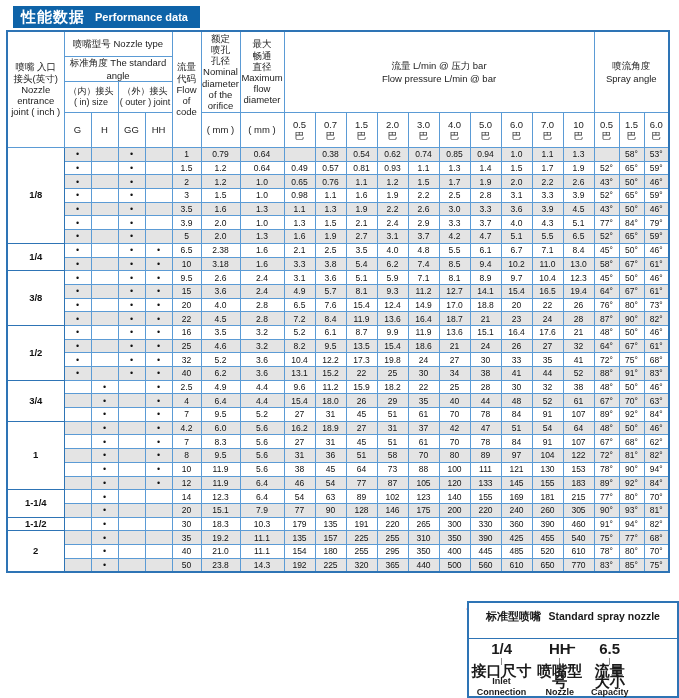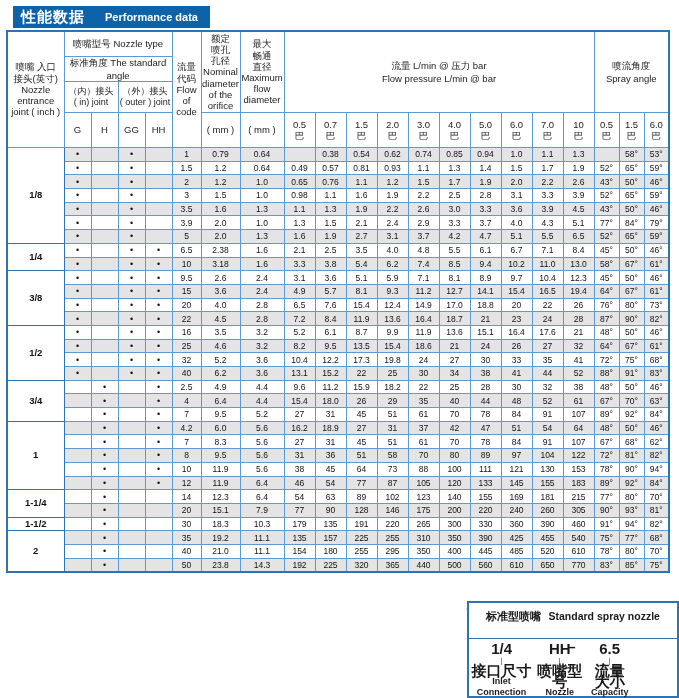--- a/index.html
+++ b/index.html
@@ -5,21 +5,21 @@
   html,body{margin:0;padding:0;}
   body{
     width:679px;height:698px;position:relative;background:#ffffff;
     font-family:"Liberation Sans","DejaVu Sans",sans-serif;color:#1a1a1a;
     overflow:hidden;
   }
   
   .title-bar{
     position:absolute;left:13px;top:6px;height:22px;
     background:#0e63a8;color:#ffffff;display:inline-flex;align-items:center;
-    padding:0 12px 0 8px;gap:20px;white-space:nowrap;
+    padding:0 12px 0 8px;gap:10px;white-space:nowrap;
   }
   .title-bar .zh{font-size:15px;font-weight:bold;letter-spacing:1px;}
   .title-bar .en{font-size:11px;font-weight:bold;}
   
   table.perf{
     position:absolute;left:6px;top:30px;
     border-collapse:collapse;table-layout:fixed;
     border:2px solid #2e74b5;
   }
   table.perf th,table.perf td{
@@ -134,21 +134,21 @@
       <th colspan="10" rowspan="3">流量 L/min @ 压力 bar
 Flow pressure L/min @ bar</th>
       <th colspan="3" rowspan="3">喷流角度
 Spray angle</th>
     </tr>
     <tr class="h2">
       <th colspan="4">标准角度 The standard angle</th>
     </tr>
     <tr class="h3">
       <th colspan="2">（内）接头
-( in) joint</th>
+( in) size</th>
       <th colspan="2">（外）接头
 ( outer ) joint</th>
     </tr>
     <tr class="h4">
       <th class="joint-letter">G</th>
       <th class="joint-letter">H</th>
       <th class="joint-letter">GG</th>
       <th class="joint-letter">HH</th>
       <th>( mm )</th>
       <th>( mm )</th>

